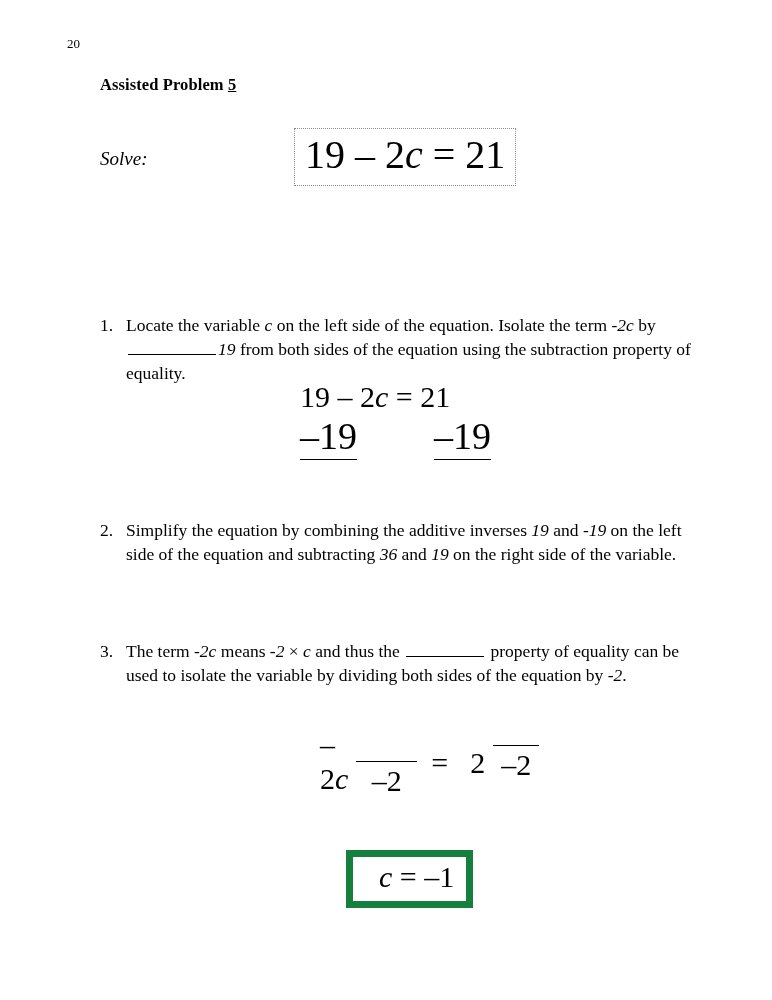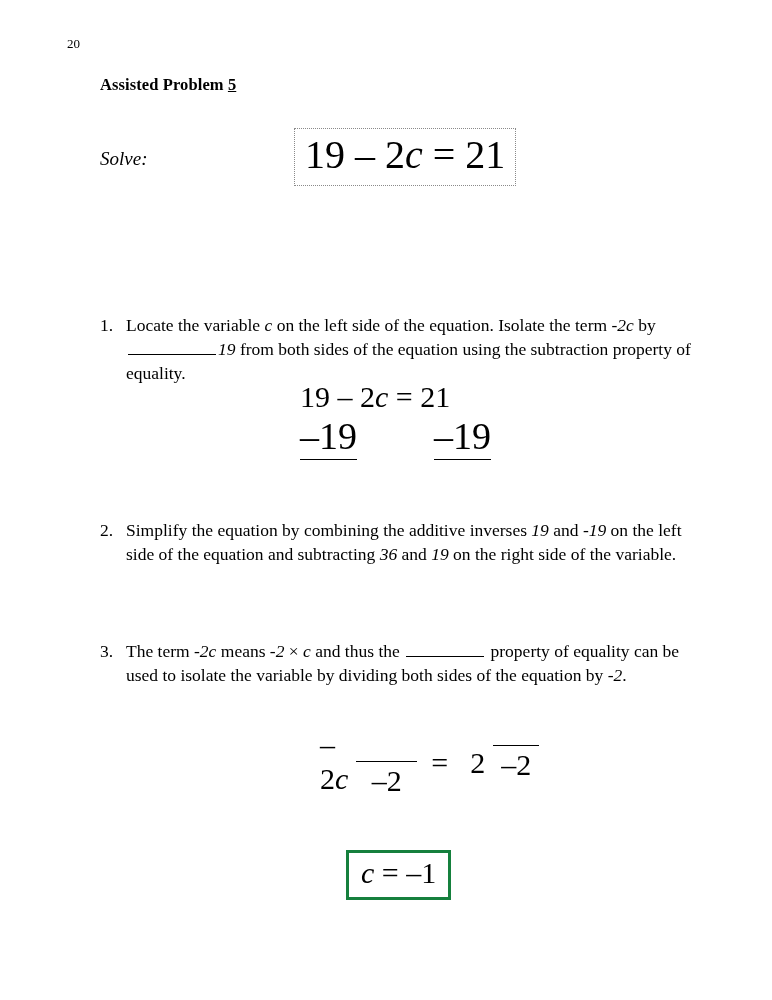--- a/index.html
+++ b/index.html
@@ -208,22 +208,22 @@
     font-size: 30px;
     line-height: 34px;
     padding: 0 14px;
   }
 
   
   .final-answer {
     position: absolute;
     left: 334px;
     top: 850px;
-    border: 3px solid #15803d;
-    padding: 1px 12px 5px 12px;
+    border: 7px solid #15803d;
+    padding: 1px 12px 5px 26px;
     display: inline-block;
   }
   .final-answer .eq3 {
     font-size: 30px;
     line-height: 38px;
     white-space: nowrap;
   }
 </style>
 </head>
 <body>

